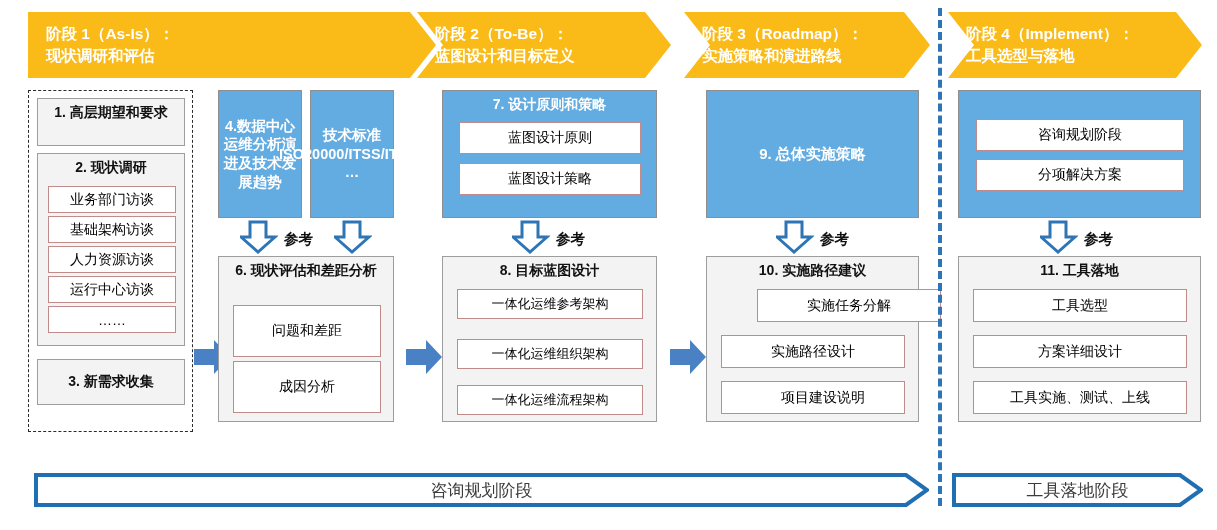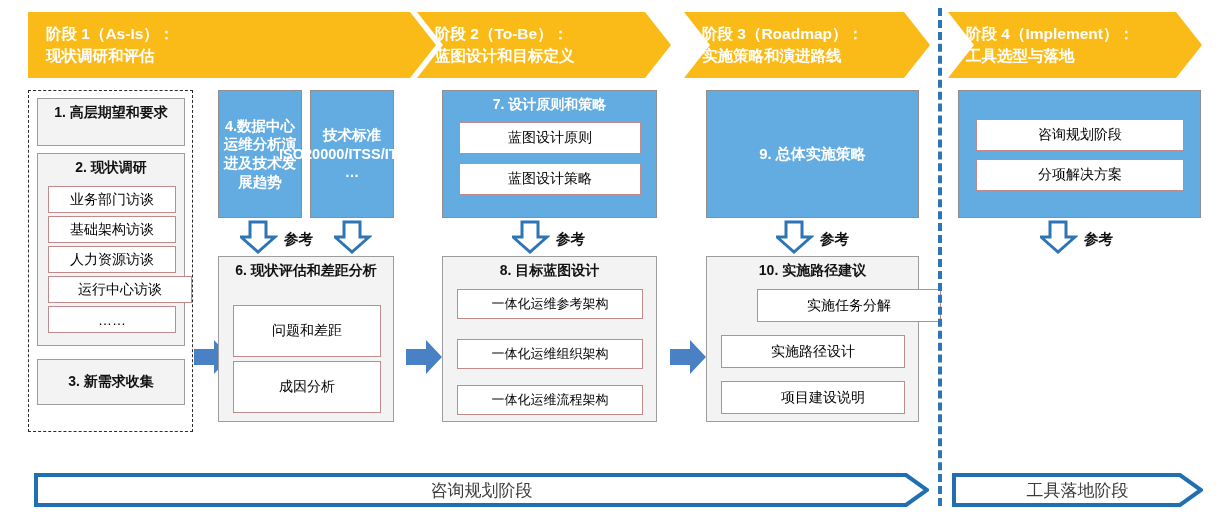--- a/index.html
+++ b/index.html
@@ -105,21 +105,21 @@
 
   <div class="dotpanel" style="position:absolute;left:8px;top:7px;width:148px;height:48px;">
     <div class="panel-title">1. 高层期望和要求</div>
   </div>
 
   <div class="dotpanel" style="position:absolute;left:8px;top:62px;width:148px;height:193px;">
     <div class="panel-title">2. 现状调研</div>
     <div class="item" style="position:absolute;left:10px;top:62px;width:128px;height:27px;">基础架构访谈</div>
     <div class="item" style="position:absolute;left:10px;top:32px;width:128px;height:27px;">业务部门访谈</div>
     <div class="item" style="position:absolute;left:10px;top:92px;width:128px;height:27px;">人力资源访谈</div>
-    <div class="item" style="position:absolute;left:10px;top:122px;width:144px;height:27px;">运行中心访谈</div>
+    <div class="item" style="position:absolute;left:10px;top:122px;width:128px;height:27px;">运行中心访谈</div>
     <div class="item" style="position:absolute;left:10px;top:152px;width:128px;height:27px;">……</div>
   </div>
 
   <div class="dotpanel" style="position:absolute;left:8px;top:268px;width:148px;height:46px;display:flex;align-items:center;justify-content:center;">
     <div class="panel-title" style="padding:0;">3. 新需求收集</div>
   </div>
 </div>
 
 <div class="rightarrow" style="left:192px;top:338px;">
   <svg width="40" height="38" viewBox="0 0 40 38" xmlns="http://www.w3.org/2000/svg">
@@ -217,20 +217,26 @@
     <div class="item" style="position:absolute;left:17px;top:68px;width:208px;height:32px;">分项解决方案</div>
   </div>
 
   <div class="downarrow" style="left:82px;top:130px;">
     <svg width="38" height="34" viewBox="0 0 38 34" xmlns="http://www.w3.org/2000/svg">
       <polygon points="10,2 26,2 26,17 35,17 18,32 1,17 10,17" fill="#ffffff" stroke="#2E75B6" stroke-width="3"></polygon>
     </svg>
   </div>
   <div class="refword" style="left:126px;top:140px;">参考</div>
 
+  <div class="dotpanel" style="position:absolute;left:0px;top:166px;width:243px;height:166px;">
+    <div class="panel-title">11. 工具落地</div>
+    <div class="item" style="position:absolute;left:14px;top:32px;width:214px;height:33px;">工具选型</div>
+    <div class="item" style="position:absolute;left:14px;top:78px;width:214px;height:33px;">方案详细设计</div>
+    <div class="item" style="position:absolute;left:14px;top:124px;width:214px;height:33px;">工具实施、测试、上线</div>
+  </div>
 </div>
 
 <div class="ribbon" style="left:34px;top:473px;width:895px;">
   <svg width="895" height="34" viewBox="0 0 895 34" preserveAspectRatio="none" xmlns="http://www.w3.org/2000/svg">
     <polygon points="2,2 872,2 893,17 872,32 2,32" fill="#ffffff" stroke="#1F6FB2" stroke-width="4"></polygon>
   </svg>
   <span>咨询规划阶段</span>
 </div>
 
 <div class="ribbon" style="left:952px;top:473px;width:251px;">

